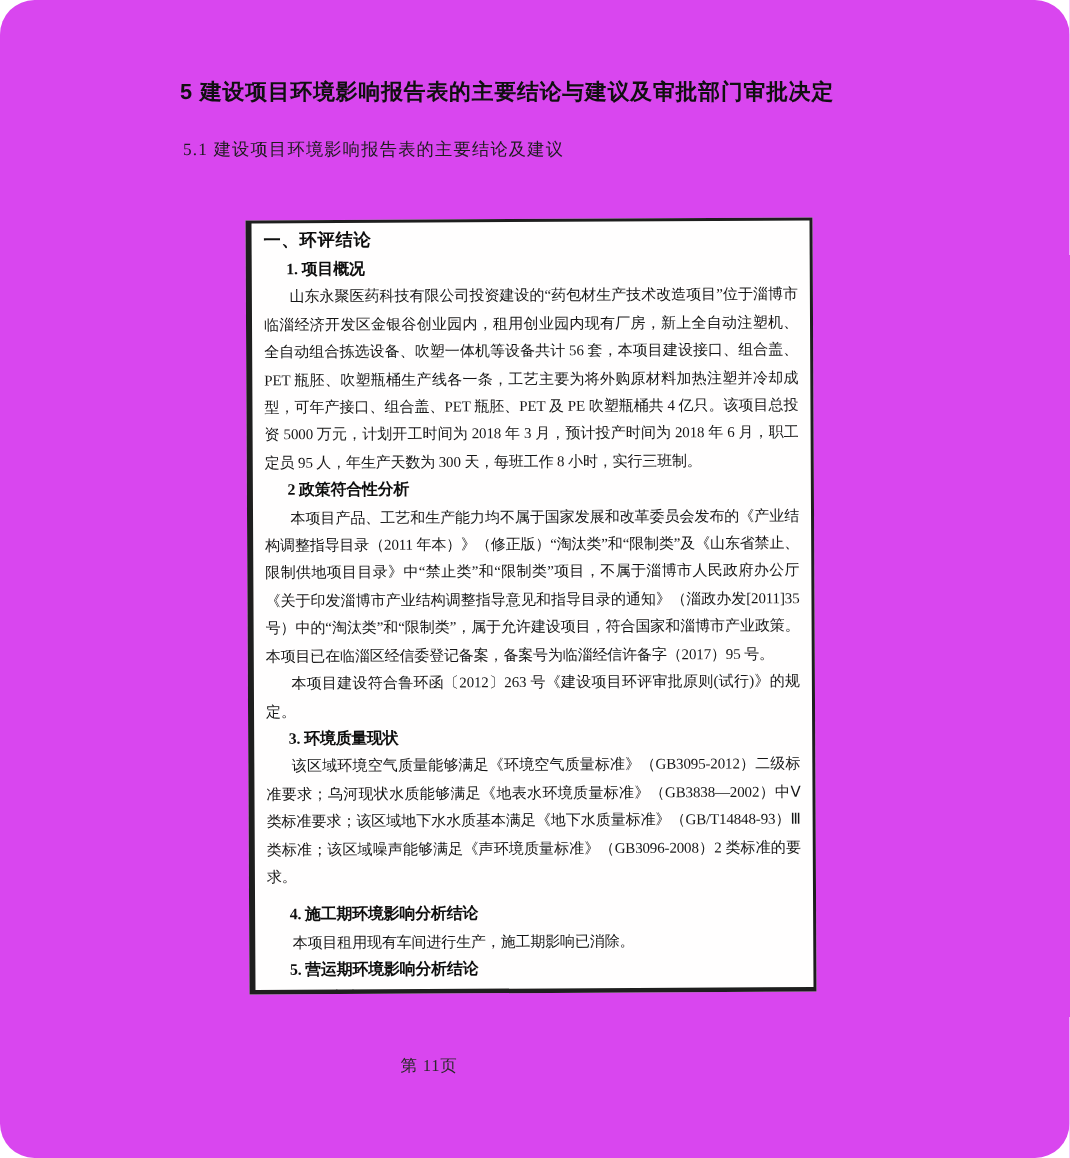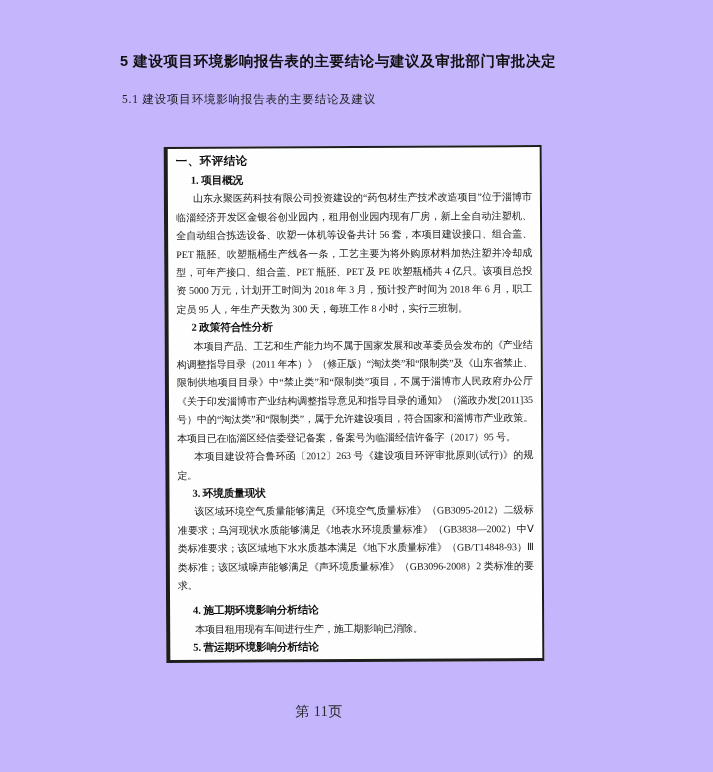--- a/index.html
+++ b/index.html
@@ -4,24 +4,25 @@
 <style>
   html, body {
     margin: 0;
     padding: 0;
     background: #ffffff;
   }
   .page {
     position: relative;
     width: 713px;
     height: 772px;
-    background: #c4b5fd;
+    background: #d946ef;
     overflow: hidden;
     font-family: "Liberation Serif", serif;
     color: #151515;
+    border-radius: 23px;
   }
   .chapter-heading {
     position: absolute;
     left: 120px;
     top: 52px;
     margin: 0;
     font-family: "Liberation Sans", sans-serif;
     font-size: 14.5px;
     font-weight: bold;
     letter-spacing: 0.6px;
@@ -81,24 +82,23 @@
   }
   .gap-before {
     margin-top: 7px;
   }
   .page-number {
     position: absolute;
     left: 0;
     top: 703px;
     width: 572px;
     text-align: center;
-    font-size: 14px;
+    font-size: 11px;
     letter-spacing: 0.5px;
     color: #2a2a2a;
-    padding-left: 33px;
   }
 </style>
 </head>
 <body>
 
 <div class="page">
   <h1 class="chapter-heading">5  建设项目环境影响报告表的主要结论与建议及审批部门审批决定</h1>
   <h2 class="section-heading">5.1  建设项目环境影响报告表的主要结论及建议</h2>
 
   <div class="report-box">

